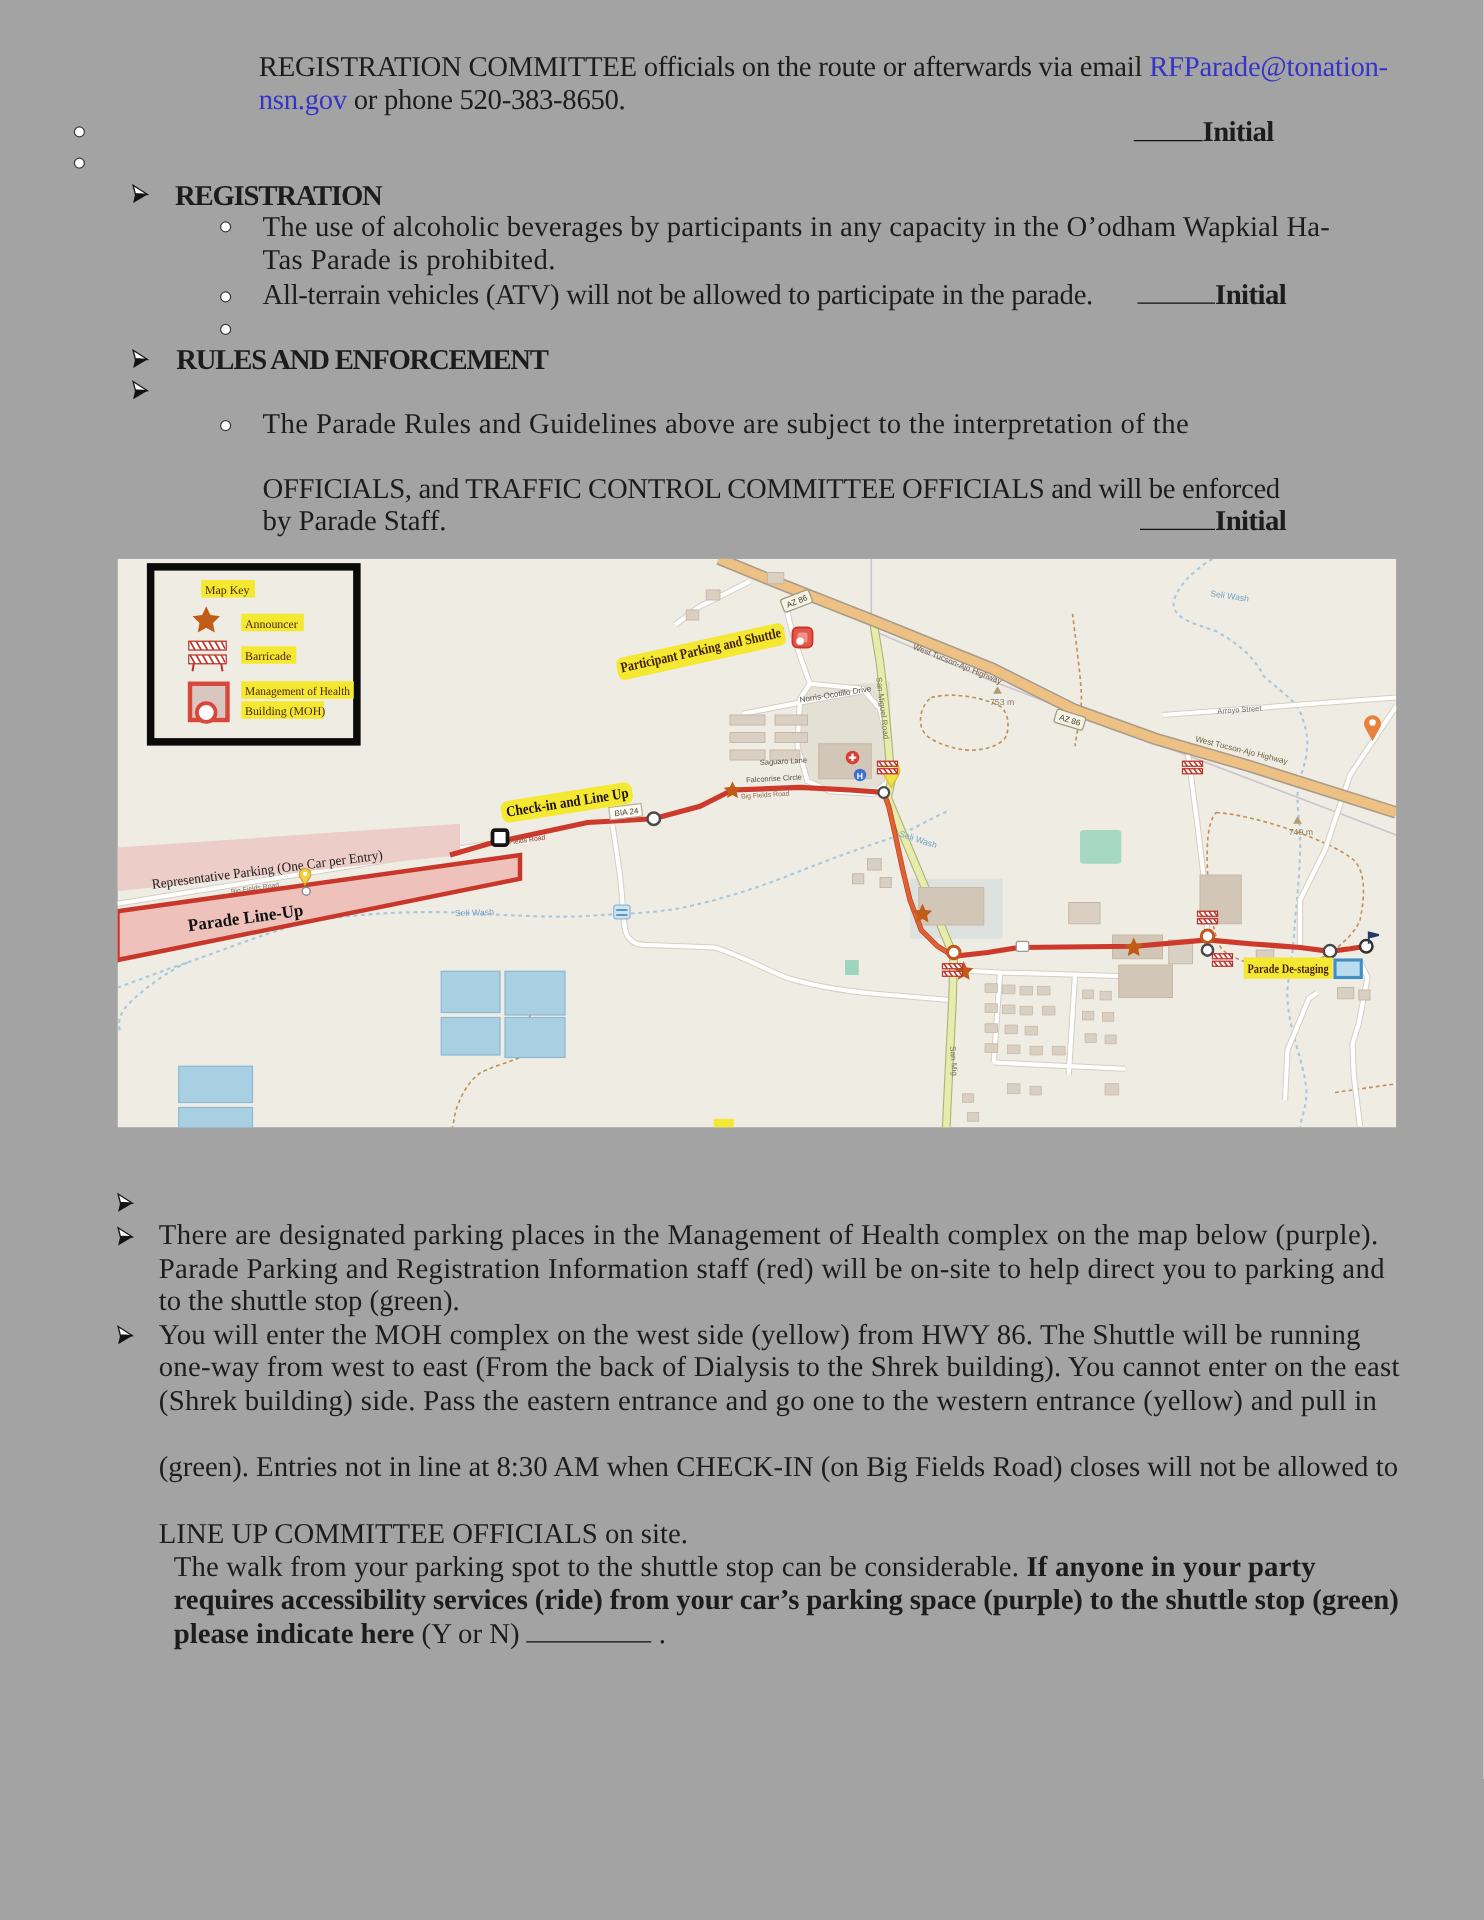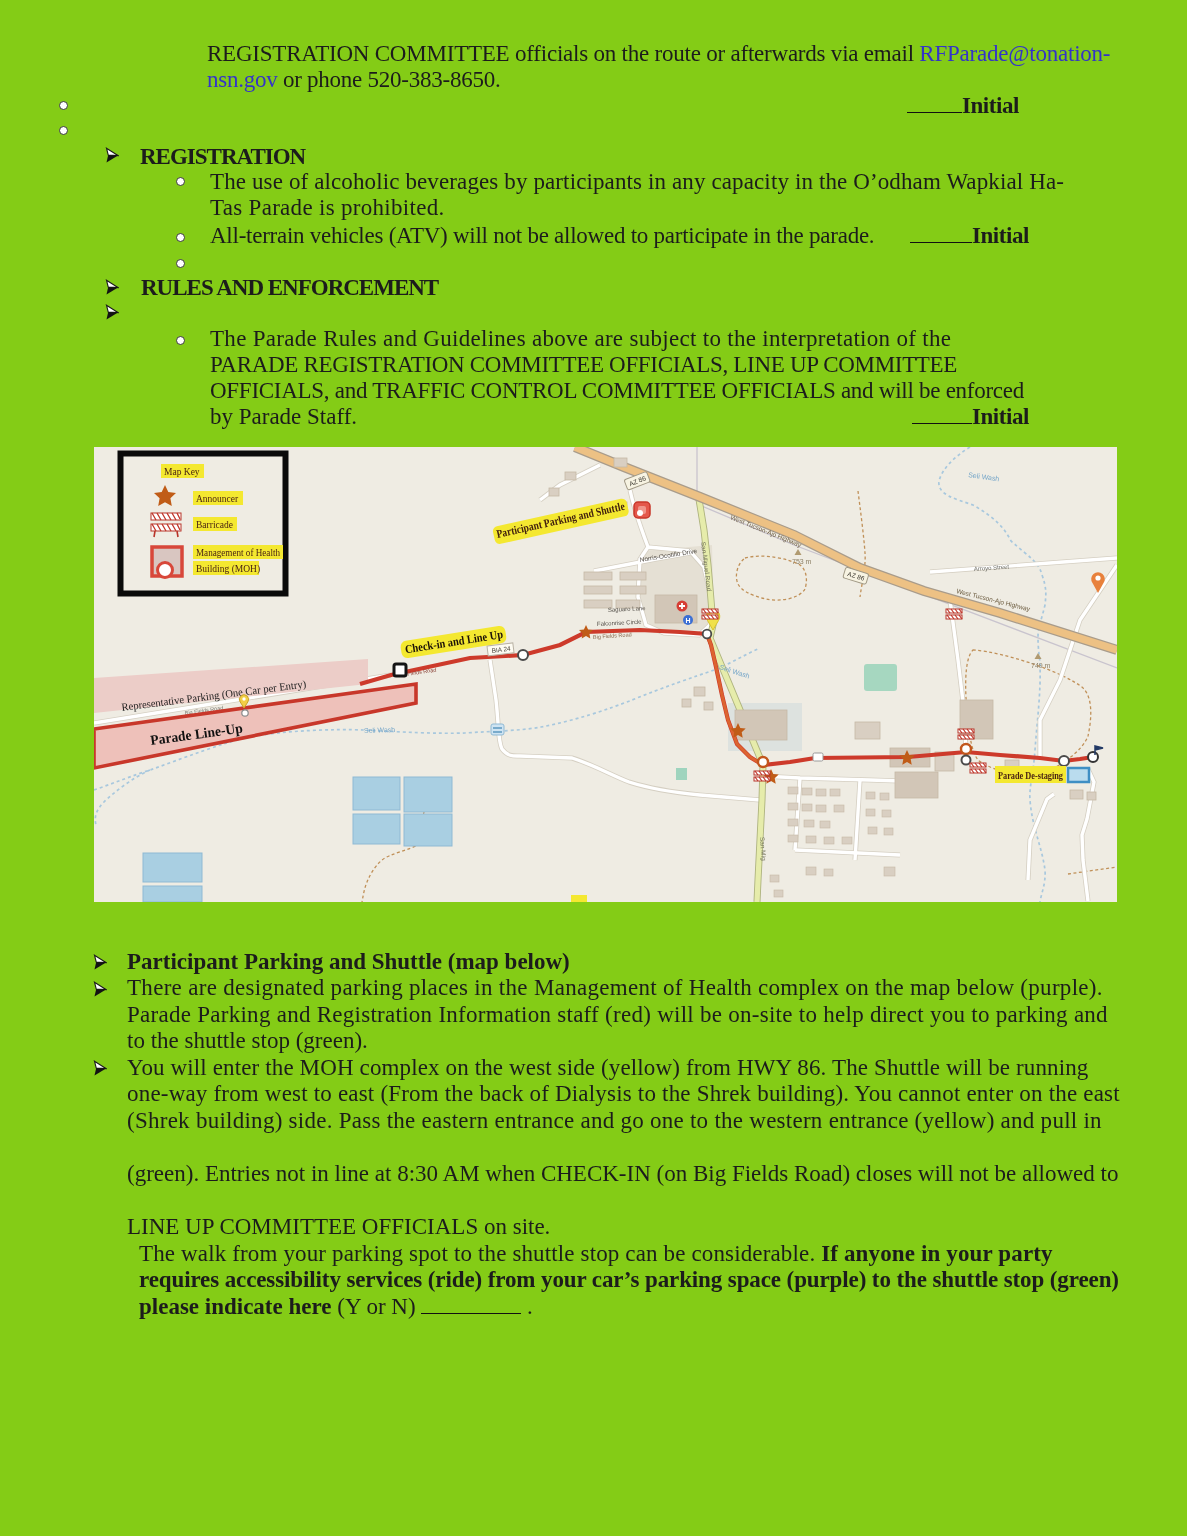--- a/index.html
+++ b/index.html
@@ -1,16 +1,16 @@
 <!DOCTYPE html>
 <html><head>
 <meta charset="utf-8">
 <style>
 html,body{margin:0;padding:0;background:#fff;}
-#page{position:relative;width:1187px;height:1536px;background:#84cc16;overflow:hidden;
+#page{position:relative;width:1187px;height:1536px;background:#a3a3a3;overflow:hidden;
   font-family:"Liberation Serif",serif;color:#1c1c1c;}
 .ln{position:absolute;white-space:nowrap;font-size:23px;line-height:26px;}
 .b{font-weight:bold;}
 .blue{color:#3434c8;}
 .arr{position:absolute;width:14px;height:16px;}
 .oc{position:absolute;width:7px;height:7px;border:1.5px solid #3a3a3a;border-radius:50%;background:#fff;}
 .u{display:inline-block;border-bottom:1.9px solid #111;height:19px;vertical-align:baseline;}
 </style>
 </head>
 <body>
@@ -56,21 +56,20 @@
 
 <svg class="arr" style="left:105px;top:304px;" viewBox="0 0 14 16">
       <path d="M1.5 1.2 L13 8.6 L3.2 8 Z" fill="#fff" stroke="#1a1a1a" stroke-width="1.1"></path>
       <path d="M1.5 15.4 L13 8.6 L3.2 8 Z" fill="#131313"></path>
     </svg>
 
 <div class="oc" style="left:176px;top:336px;"></div>
 
 <div class="ln" style="left:210px;top:326px;letter-spacing:0.3px;">The Parade Rules and Guidelines above are subject to the interpretation of the</div>
 
-<div class="ln" style="left:210px;top:352px;letter-spacing:-0.32px;">PARADE REGISTRATION COMMITTEE OFFICIALS, LINE UP COMMITTEE</div>
 
 <div class="ln" style="left:210px;top:378px;letter-spacing:-0.27px;">OFFICIALS, and TRAFFIC CONTROL COMMITTEE OFFICIALS and will be enforced</div>
 
 <div class="ln" style="left:210px;top:404px;text-align:center;">by Parade Staff.</div>
 
 <div class="ln" style="left:912px;top:404px;"><span class="u" style="width:60px;"></span><span class="b" style="letter-spacing:-0.45px;">Initial</span></div>
 
 <div id="mapwrap" style="position:absolute;left:94px;top:447px;width:1023px;height:455px;">
 <svg width="1023" height="455" viewBox="0 0 1023 455" font-family="Liberation Sans, sans-serif">
 
@@ -430,21 +429,20 @@
           <text x="102" y="125" font-family="Liberation Serif, serif" font-size="9.5" fill="#4a2413">Building (MOH)</text>
         </g>
 </svg>
 </div>
 
 <svg class="arr" style="left:93px;top:954px;" viewBox="0 0 14 16">
       <path d="M1.5 1.2 L13 8.6 L3.2 8 Z" fill="#fff" stroke="#1a1a1a" stroke-width="1.1"></path>
       <path d="M1.5 15.4 L13 8.6 L3.2 8 Z" fill="#131313"></path>
     </svg>
 
-<div class="ln b" style="left:127px;top:948.5px;">Participant Parking and Shuttle (map below)</div>
 
 <svg class="arr" style="left:93px;top:981px;" viewBox="0 0 14 16">
       <path d="M1.5 1.2 L13 8.6 L3.2 8 Z" fill="#fff" stroke="#1a1a1a" stroke-width="1.1"></path>
       <path d="M1.5 15.4 L13 8.6 L3.2 8 Z" fill="#131313"></path>
     </svg>
 
 <div class="ln" style="left:127px;top:975px;letter-spacing:0.30px;">There are designated parking places in the Management of Health complex on the map below (purple).</div>
 
 <div class="ln" style="left:127px;top:1001.6px;letter-spacing:0.27px;text-align:right;">Parade Parking and Registration Information staff (red) will be on-site to help direct you to parking and</div>
 

